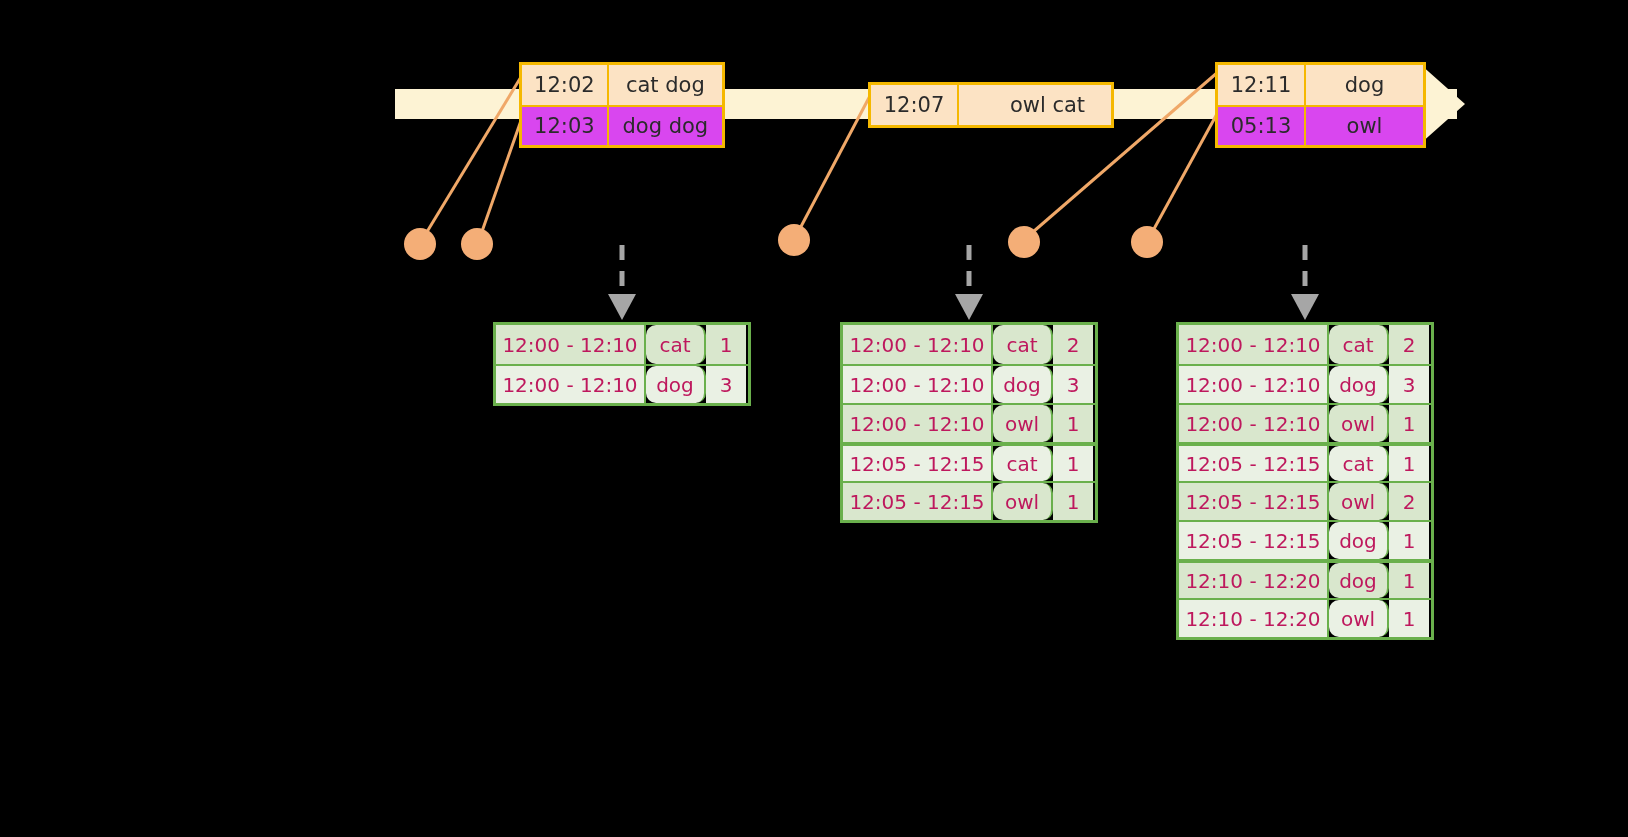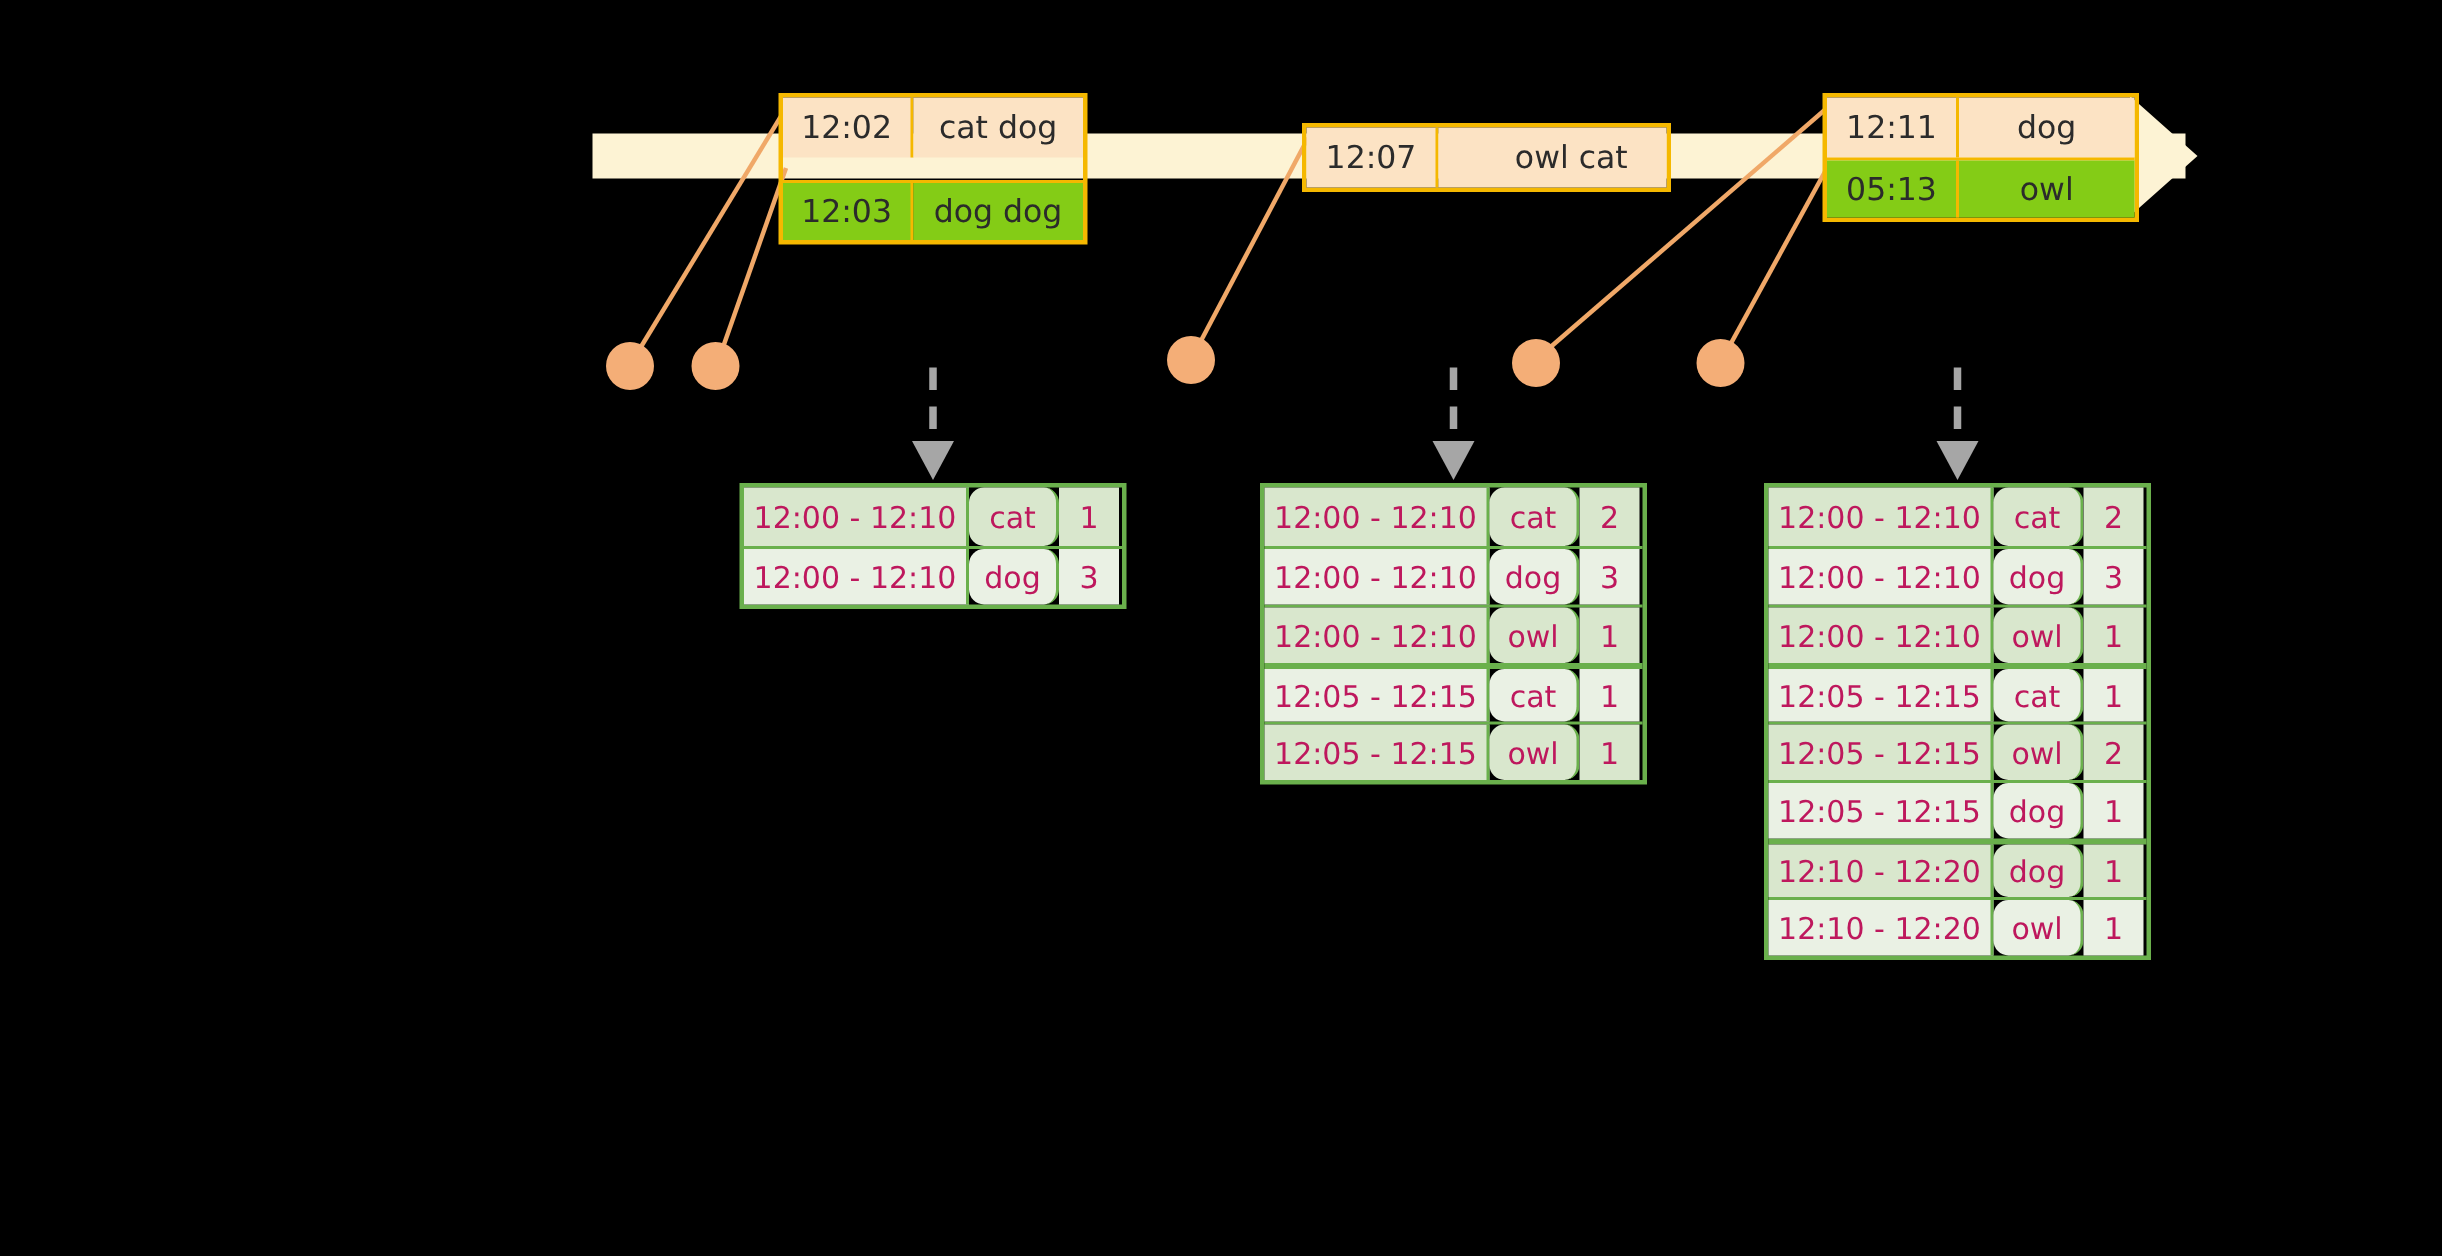--- a/index.html
+++ b/index.html
@@ -61,33 +61,33 @@
   }
   .evt-row {
     display: flex;
     height: 40px;
     box-sizing: border-box;
   }
   .evt-row + .evt-row {
     border-top: 2px solid #f5b800;
   }
   .evt-row.shade-a .evt-cell { background: #fce3c4; }
-  .evt-row.shade-b .evt-cell { background: #84cc16; }
+  .evt-row.shade-b .evt-cell { background: #d946ef; }
   .evt-cell {
     display: flex;
     align-items: center;
     justify-content: center;
     font-size: 21px;
     color: #2b2b2b;
     box-sizing: border-box;
   }
   .evt-cell.time { width: 88px; border-right: 2px solid #f5b800; }
   .evt-cell.words { flex: 1 1 auto; }
 
-  #evt1 { left: 519px; top: 62px; width: 206px; gap: 15px; }
+  #evt1 { left: 519px; top: 62px; width: 206px; }
   #evt1 .evt-cell.words { width: 115px; }
 
   #evt2 { left: 868px; top: 82px; width: 246px; }
   #evt2 .evt-cell.words { width: 115px; padding-left: 25px; }
 
   #evt3 { left: 1215px; top: 62px; width: 211px; }
   #evt3 .evt-cell.words { width: 92px; }
 
   
   .res-table {

